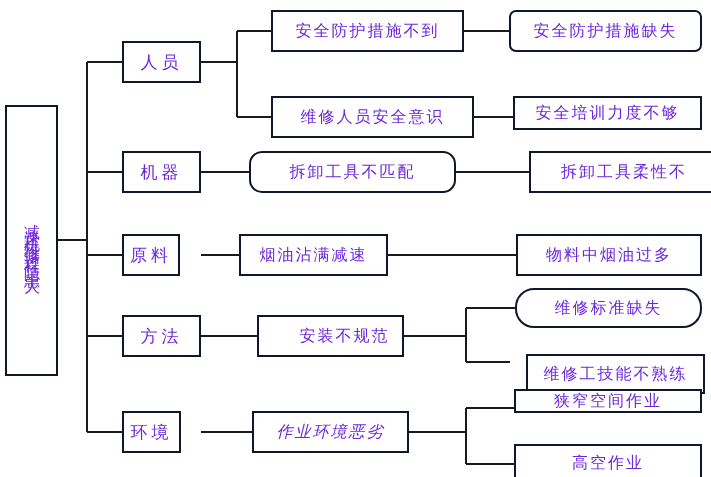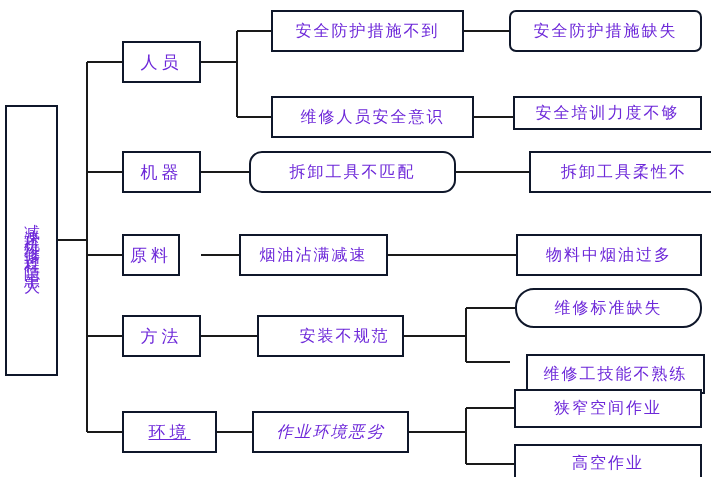--- a/index.html
+++ b/index.html
@@ -99,31 +99,31 @@
     <path d="M 466 408 L 514 408"></path>
     <path d="M 466 464 L 514 464"></path>
   </svg>
 
   <div class="node root" style="left:5px; top:105px; width:53px; height:271px;">减速机维修过程隐患大</div>
 
   <div class="node cat" style="left:122px; top:41px; width:79px; height:42px;">人员</div>
   <div class="node cat" style="left:122px; top:151px; width:79px; height:42px;">机器</div>
   <div class="node cat" style="left:122px; top:234px; width:58px; height:42px;">原料</div>
   <div class="node cat" style="left:122px; top:315px; width:79px; height:42px;">方法</div>
-  <div class="node cat" style="left:122px; top:411px; width:95px; height:42px;text-decoration:underline;">环境</div>
+  <div class="node cat" style="left:122px; top:411px; width:59px; height:42px;">环境</div>
 
   <div class="node mid" style="left:271px; top:10px; width:193px; height:42px;">安全防护措施不到</div>
   <div class="node mid" style="left:271px; top:96px; width:203px; height:42px;">维修人员安全意识</div>
   <div class="node mid" style="left:249px; top:151px; width:207px; height:42px;border-radius:13px;">拆卸工具不匹配</div>
   <div class="node mid" style="left:239px; top:234px; width:149px; height:42px;">烟油沾满减速</div>
   <div class="node mid" style="left:257px; top:315px; width:147px; height:42px;padding-left:28px;">安装不规范</div>
   <div class="node mid" style="left:252px; top:411px; width:157px; height:42px;font-style:italic;">作业环境恶劣</div>
 
   <div class="node leaf" style="left:509px; top:10px; width:193px; height:42px;border-radius:7px;">安全防护措施缺失</div>
   <div class="node leaf" style="left:513px; top:96px; width:189px; height:34px;">安全培训力度不够</div>
   <div class="node leaf clipped" style="left:529px; top:151px; width:190px; height:42px;">拆卸工具柔性不</div>
   <div class="node leaf" style="left:516px; top:234px; width:186px; height:42px;">物料中烟油过多</div>
   <div class="node leaf" style="left:515px; top:288px; width:187px; height:40px;border-radius:19px;">维修标准缺失</div>
   <div class="node leaf" style="left:510px; top:354px; width:179px; height:40px;margin-left:16px;">维修工技能不熟练</div>
-  <div class="node leaf" style="left:514px; top:389px; width:188px; height:39px;">狭窄空间作业</div>
+  <div class="node leaf" style="left:514px; top:389px; width:188px; height:24px;">狭窄空间作业</div>
   <div class="node leaf clipped" style="left:514px; top:444px; width:188px; height:39px;">高空作业</div>
 
 </div>
 
 </body></html>

